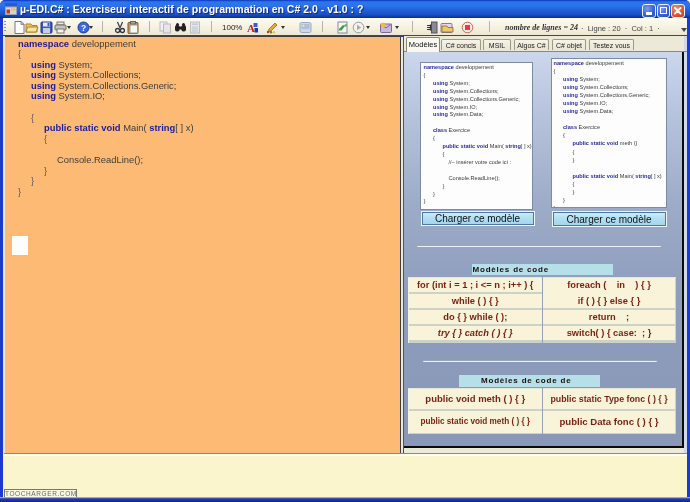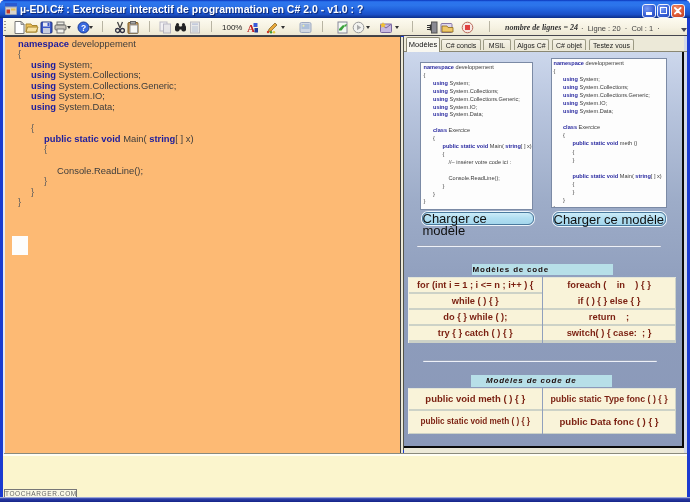--- a/index.html
+++ b/index.html
@@ -50,29 +50,29 @@
   background:linear-gradient(180deg,#ccd7ec 0%,#b6c3dc 16%,#9dacc8 38%,#8e9dbc 62%,#8a98b8 100%);
   border-right:2px solid #0a0a0a; border-bottom:2px solid #0a0a0a; }
 
 .pbox { position:absolute; background:#fdfdfd; border:1px solid #7b8aa5; font-size:5.6px; line-height:7.9px; color:#3a3a3a; overflow:hidden; padding:2.5px 0 0 3px; }
 .pbox div { white-space:pre; height:auto; }
 .pbox .k { font-weight:bold; color:#2a2aa0; }
 .pbox .j1 { margin-left:9.5px; } .pbox .j2 { margin-left:19px; } .pbox .j3 { margin-left:25px; }
 #pbox1 { left:15.5px; top:9.5px; width:113px; height:148px; padding-top:1.5px; }
 #pbox2 { left:147px; top:5.5px; width:116px; height:150px; padding:0.5px 0 0 1.5px; line-height:8.05px; }
 .cbtn { position:absolute; background:linear-gradient(#cdecf8 0%,#b2dff2 45%,#a4d6ec 100%);
-  border:1px solid #4a7a9e; border-radius:6px; box-shadow:0 0 0 1px #eef5fa; font-size:13px; color:#101010; }
+  border:1px solid #4a7a9e; border-radius:0; box-shadow:0 0 0 1px #eef5fa; font-size:10px; color:#101010; text-align:center; }
 #cbtn1 { left:17.5px; top:160px; width:112px; height:12.5px; line-height:11.5px; }
 #cbtn2 { left:148.5px; top:159.5px; width:113px; height:14px; line-height:13px; }
 .hdiv { position:absolute; height:0; border-top:1px solid #9aa4ba; border-bottom:1px solid #eef1f8; border-radius:1px; }
 #hdiv1 { left:13px; top:192.5px; width:243.5px; }
 #hdiv2 { left:18.5px; top:308px; width:234.5px; }
 .shead { position:absolute; background:#b7dfe8; font-size:8px; font-weight:bold; color:#1c0d0d; letter-spacing:0.8px; }
 #shead1 { left:67.5px; top:211.5px; width:141.5px; height:11.5px; line-height:11.5px; padding-left:1px; }
-#shead2 { left:67px; top:322.5px; width:141px; height:12px; line-height:12px; padding-left:15px;font-style:italic; }
+#shead2 { left:55px; top:322.5px; width:141px; height:12px; line-height:12px; padding-left:22px; }
 .cell { position:absolute; background:#f9f3d9; color:#7a1f10; font-weight:bold; font-size:9.3px; text-align:center; }
 
 #dline { position:absolute; left:4px; top:453px; width:683px; height:1px; background:#8a8a7c; }
 #status { position:absolute; left:3px; top:454px; width:684px; height:43px; background:#fbf5cd; border-top:2px solid #fffef4; }
 #tooch { position:absolute; left:1px; top:33px; width:73px; height:10px; border:1px solid #777; background:rgba(250,250,250,.55);
   font-size:6.5px; color:#666; letter-spacing:0.6px; line-height:8.5px; text-align:center; }
 #bborder { position:absolute; left:0; top:497px; width:690px; height:5px; background:linear-gradient(#c8d0ea 0%,#2b3da8 35%,#152488 100%); }
 </style>
 </head>
 <body>
@@ -210,21 +210,20 @@
   <div id="leftstrip"></div>
   <div id="editor">
     <div id="cursor"></div>
     <div id="code">
         <div><span class="k">namespace</span> developpement</div>
 <div class="b">{</div>
 <div class="i1"><span class="k">using</span> System;</div>
 <div class="i1"><span class="k">using</span> System.Collections;</div>
 <div class="i1"><span class="k">using</span> System.Collections.Generic;</div>
 <div class="i1"><span class="k">using</span> System.IO;</div>
-<div class="i1"><span class="k">using</span> System.Data;</div>
 <div>&nbsp;</div>
 <div class="i1 b">{</div>
 <div class="i2"><span class="k">public static void</span> Main( <span class="k">string</span>[ ] x)</div>
 <div class="i2 b">{</div>
 <div>&nbsp;</div>
 <div class="i3">Console.ReadLine();</div>
 <div class="i2 b">}</div>
 <div class="i1 b">}</div>
 <div class="b">}</div>
       </div>
@@ -290,21 +289,21 @@
       <div style="position:absolute;left:4px;top:224.5px;width:268px;height:66px;background:#cdd2c7;border-left:1px solid #f2f2e6;border-top:1px solid #e4e6d8;"></div>
       <div style="position:absolute;left:137.5px;top:224.5px;width:1.5px;height:66px;background:#91a0bd;"></div>
       <div style="position:absolute;left:4px;top:335.5px;width:268px;height:46px;background:#cdd2c7;border-left:1px solid #f2f2e6;border-top:1px solid #e4e6d8;"></div>
       <div style="position:absolute;left:137.5px;top:335.5px;width:1.5px;height:46px;background:#91a0bd;"></div>
       <div class="cell" style="left:5px;top:225.5px;width:132.5px;height:14.5px;line-height:14.5px;">for (int i = 1 ; i &lt;= n ; i++ ) {</div>
       <div class="cell" style="left:139px;top:225.5px;width:132px;height:25px;line-height:14.5px;">foreach (&nbsp;&nbsp;&nbsp;&nbsp;in&nbsp;&nbsp;&nbsp;&nbsp;) { }</div>
       <div class="cell" style="left:5px;top:241.5px;width:132.5px;height:14.5px;line-height:14.5px;">while ( ) { }</div>
       <div class="cell" style="left:139px;top:241.5px;width:132px;height:14.5px;line-height:14.5px;">if ( ) { } else { }</div>
       <div class="cell" style="left:5px;top:257.5px;width:132.5px;height:14.5px;line-height:14.5px;">do { } while ( );</div>
       <div class="cell" style="left:139px;top:257.5px;width:132px;height:14.5px;line-height:14.5px;">return&nbsp;&nbsp;&nbsp;&nbsp;;</div>
-      <div class="cell" style="left:5px;top:273.5px;width:132.5px;height:14.5px;line-height:14.5px;">try { } catch ( ) { }</div>
+      <div class="cell" style="left:5px;top:273.5px;width:132.5px;height:14.5px;line-height:14.5px;font-style:italic;">try { } catch ( ) { }</div>
       <div class="cell" style="left:139px;top:273.5px;width:132px;height:14.5px;line-height:14.5px;">switch( ) { case:&nbsp;&nbsp;; }</div>
       <div class="cell" style="left:139px;top:336.5px;width:132px;height:20.5px;line-height:20.5px;font-size:8.8px;">public static Type fonc ( ) { }</div>
       <div class="cell" style="left:5px;top:336.5px;width:132.5px;height:20.5px;line-height:20.5px;font-size:9.5px;">public void meth ( ) { }</div>
       <div class="cell" style="left:5px;top:359px;width:132.5px;height:22px;line-height:22px;font-size:8.2px;">public static void meth ( ) { }</div>
       <div class="cell" style="left:139px;top:359px;width:132px;height:22px;line-height:22px;font-size:9.6px;">public Data fonc ( ) { }</div>
     </div>
   </div>
   <div id="rightstrip"></div>
   <div id="dline"></div>
   <div id="status">

